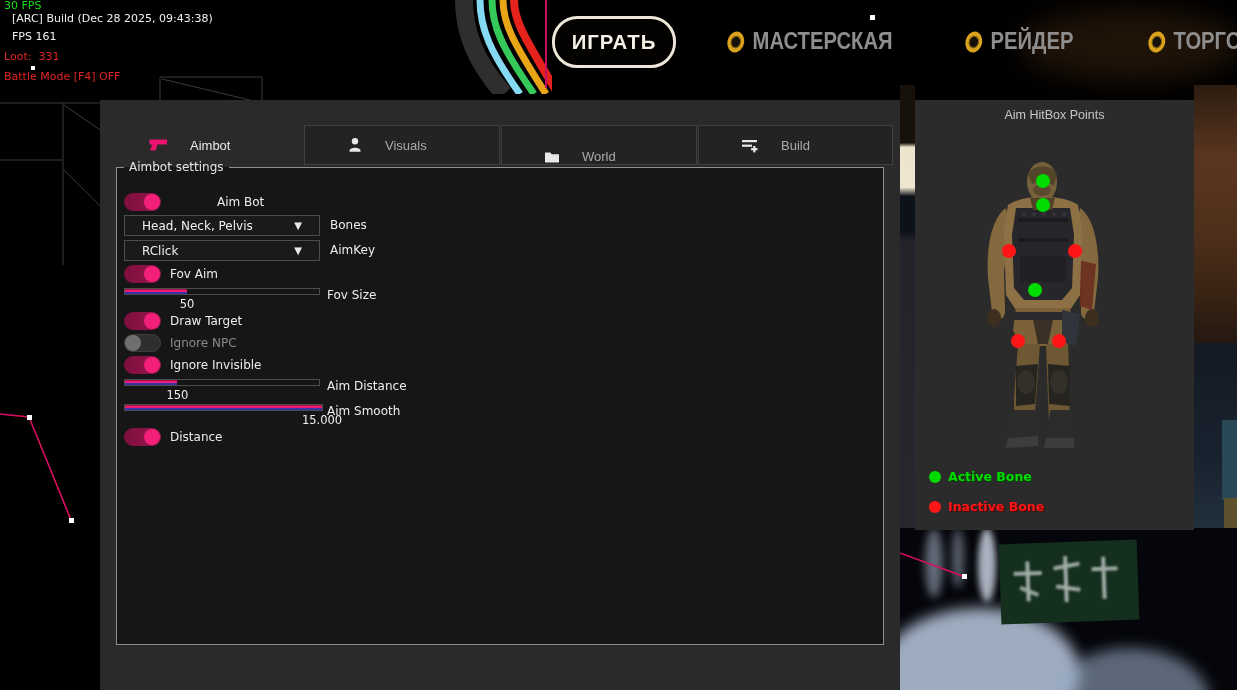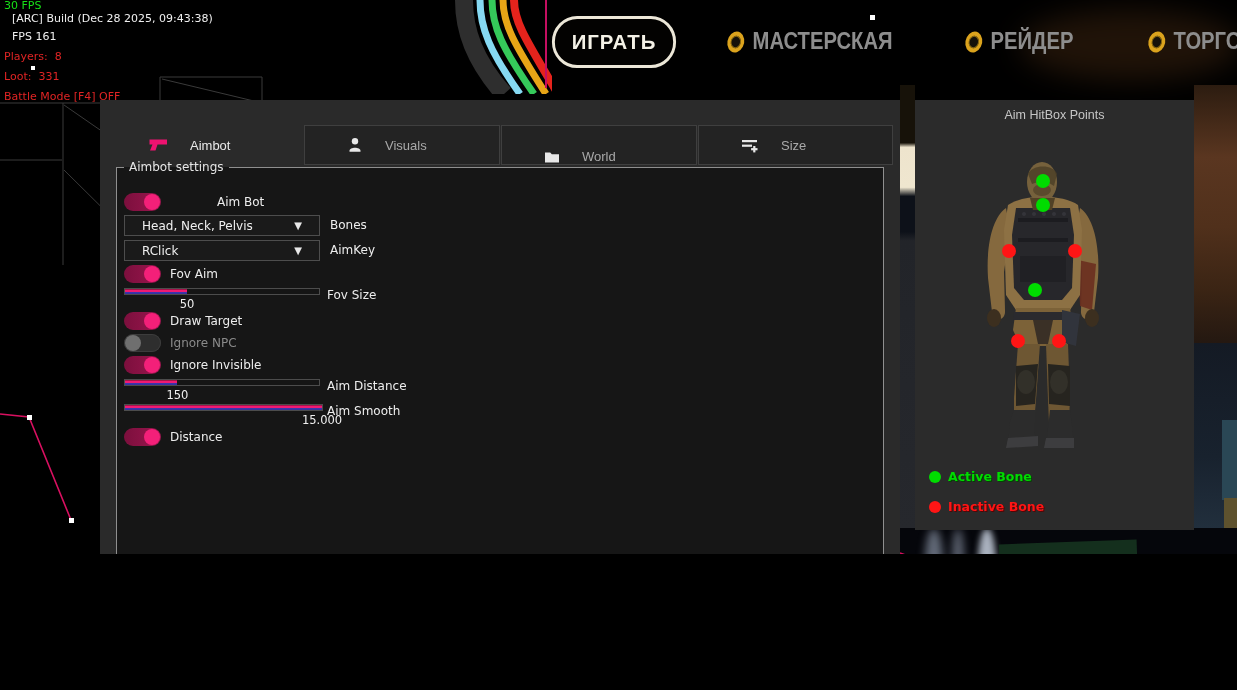--- a/index.html
+++ b/index.html
@@ -1,16 +1,16 @@
 <!DOCTYPE html>
 <html><head>
 <meta charset="utf-8">
 <style>
   html,body{margin:0;padding:0;background:#000;}
-  .stage{position:relative;width:1237px;height:554px;background:#000;overflow:hidden;
+  .stage{position:relative;width:1237px;height:690px;background:#000;overflow:hidden;
          font-family:"Liberation Sans",sans-serif;}
   .abs{position:absolute;}
 
   
   .wire{position:absolute;left:0;top:60px;}
   .pinkline{position:absolute;}
   .wdot{position:absolute;width:5px;height:5px;background:#fff;}
   .magline{position:absolute;left:545px;top:0;width:2px;height:88px;background:#c40e60;}
   .strip-mid{position:absolute;left:900px;top:85px;width:15px;height:445px;
      background:linear-gradient(180deg,#171209 0%,#171209 13%,#eee4cd 14%,#efe6cf 23%,#0d1119 25%,#0d1119 33%,#222429 35%,#26282d 100%);}
@@ -140,21 +140,20 @@
     <svg class="abs" style="left:0;top:0;" width="120" height="80" viewBox="0 0 120 80">
       <path d="M0 25 L65 49" stroke="#d81060" stroke-width="1.6" fill="none"></path>
     </svg>
     <div class="wdot" style="left:62px;top:46px;"></div>
   </div>
 
   <div class="hud">
     <div class="green" style="line-height:11px;">30 FPS</div>
     <div class="white" style="line-height:16px;">[ARC] Build (Dec 28 2025, 09:43:38)</div>
     <div class="white">FPS 161</div>
-    <div class="red">Players:  8</div>
     <div class="red">Loot:  331</div>
     <div class="red">Battle Mode [F4] OFF</div>
   </div>
 
   <div class="play-btn">ИГРАТЬ</div>
   <div class="gm-item" style="left:727px;">
     <span class="coin"></span>
     <span>МАСТЕРСКАЯ</span>
   </div>
   <div class="gm-item" style="left:965px;">
@@ -200,21 +199,21 @@
       <span class="ticon">
         <svg width="18" height="15" viewBox="0 0 18 15">
             <g fill="#e8e8e8">
               <rect x="1" y="2" width="15" height="2.2"></rect>
               <rect x="1" y="6.6" width="10" height="2.2"></rect>
               <rect x="12.2" y="8" width="2.2" height="6.4"></rect>
               <rect x="10.1" y="10.1" width="6.4" height="2.2"></rect>
             </g>
           </svg>
       </span>
-      <span>Size</span>
+      <span>Build</span>
     </div>
 
     <div class="groupbox"></div>
     <span class="group-label">Aimbot settings</span>
 
     <div class="toggle on" style="left:24px;top:93px;"></div>
     <span class="ctl-label" style="left:70px;top:94px;margin-left:47px;">Aim Bot</span>
 
     <div class="dd" style="left:24px;top:115px;">
       <span>Head, Neck, Pelvis</span>

